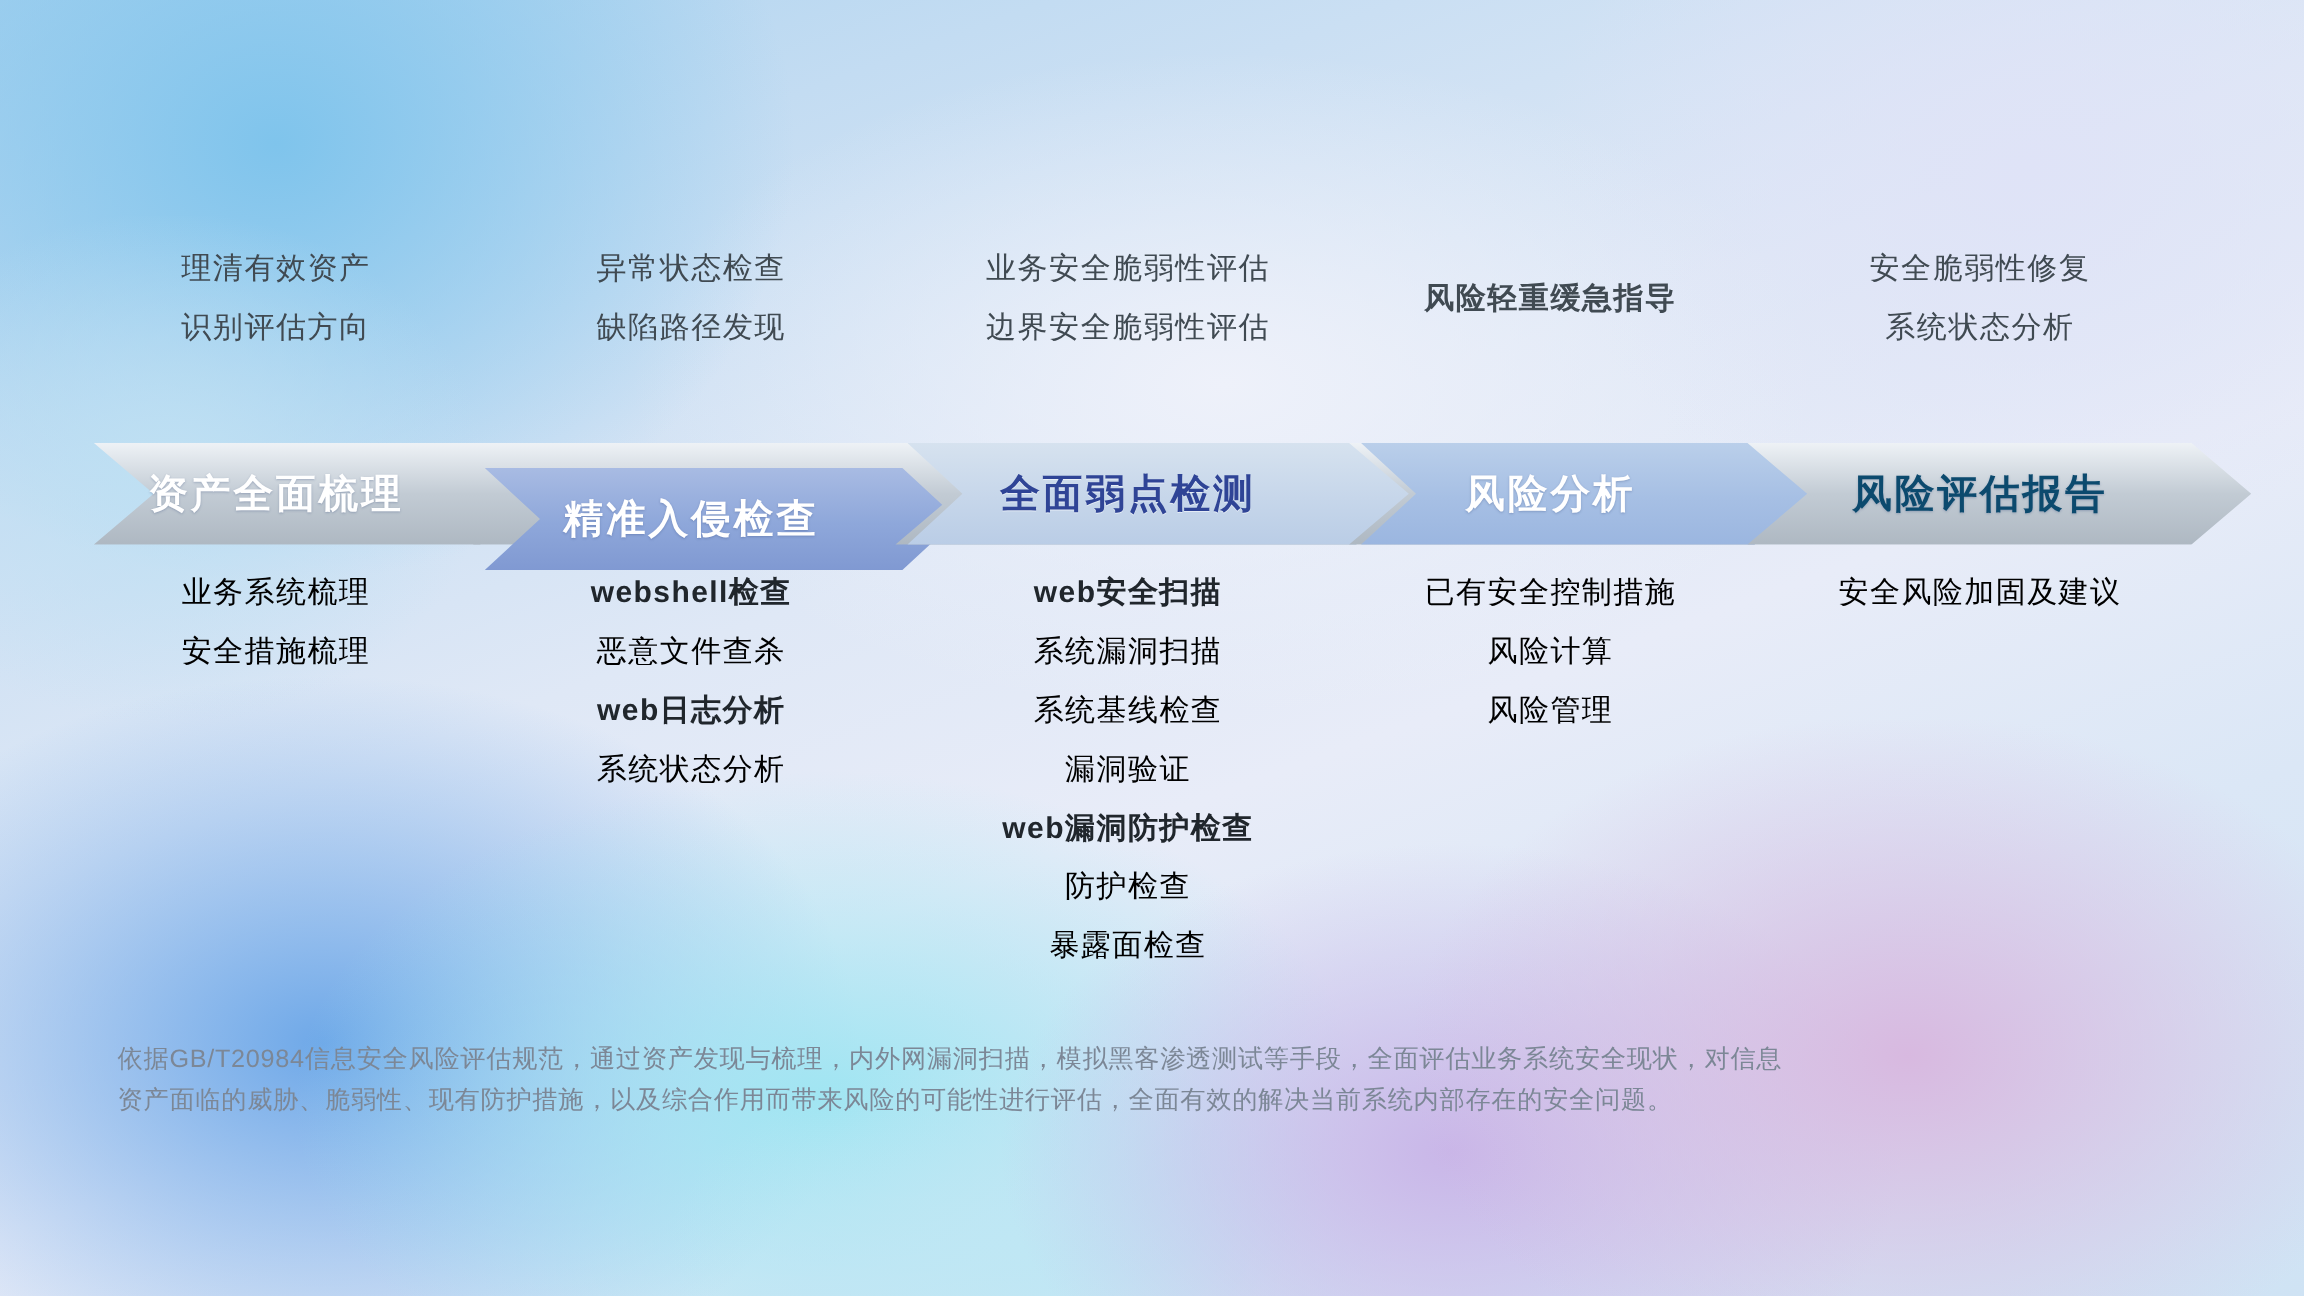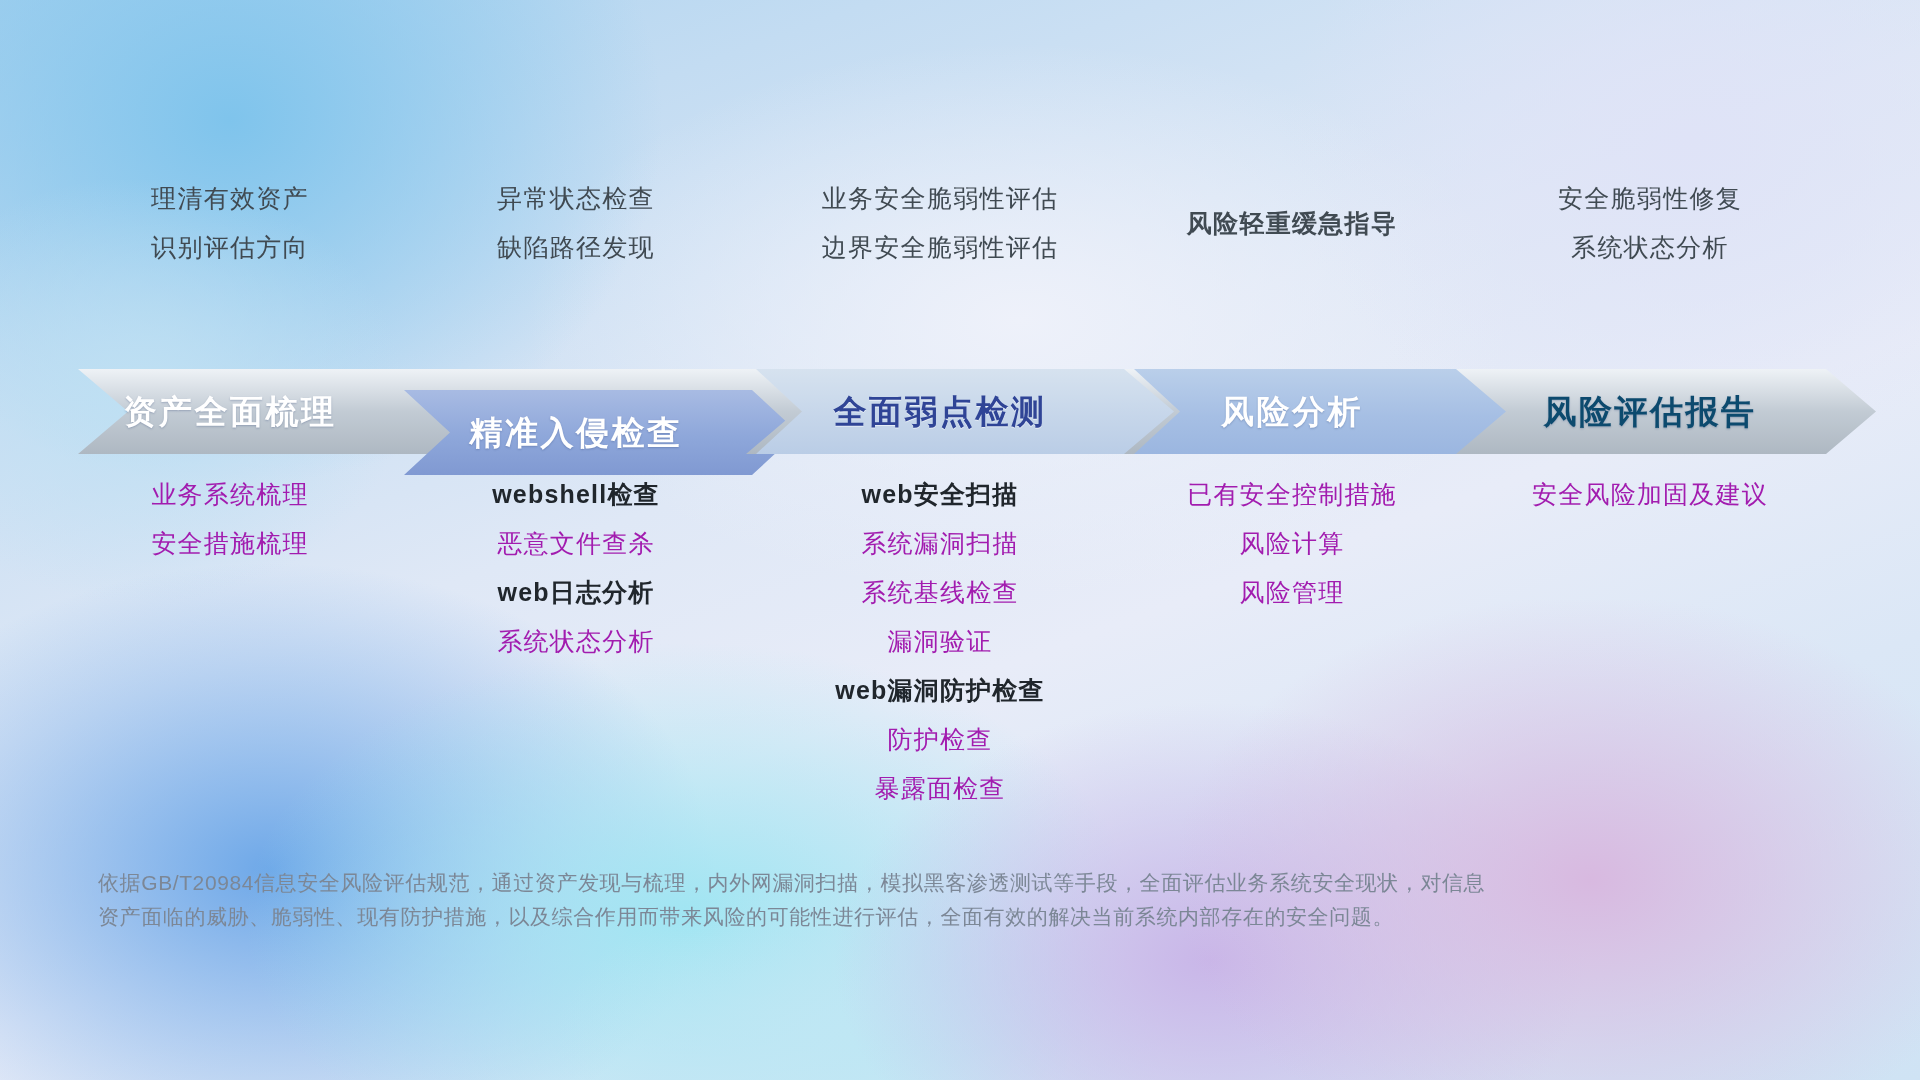--- a/index.html
+++ b/index.html
@@ -33,21 +33,21 @@
         background:radial-gradient(ellipse at center,#eef1fa 0%, rgba(238,241,250,0) 70%); }
   .g8 { left:560px; top:880px; width:600px; height:320px;
         background:radial-gradient(ellipse at center,#bfe7f4 0%, rgba(191,231,244,0) 72%); }
   .g9 { left:-120px; top:180px; width:520px; height:420px;
         background:radial-gradient(ellipse at center,#bfe0f3 0%, rgba(191,224,243,0) 72%); }
 
   
   #stage { position:absolute; inset:0; }
 
   
-  .top-notes { position:absolute; left:0; top:174px; width:1612px; height:104px; }
+  .top-notes { position:absolute; left:0; top:200px; width:1612px; height:104px; }
   .col-note { position:absolute; text-align:center; }
   .note-line {
     font-size:25px; line-height:49px; color:#404a52;
     letter-spacing:1.3px; white-space:nowrap;
   }
 
   
   .band { position:absolute; left:0; top:369px; width:1920px; height:85px; }
   .chev { position:absolute; top:0; height:85px; display:flex;
           align-items:center; }
@@ -56,21 +56,21 @@
     position:relative; width:100%; text-align:center;
     font-size:33px; font-weight:bold; letter-spacing:2.5px;
     white-space:nowrap;
   }
   .sep { position:absolute; top:0; height:85px; width:46px; }
 
   
   .bottom-lists { position:absolute; left:0; top:470px; width:1920px; }
   .col-list { position:absolute; text-align:center; }
   .li {
-    font-size:25px; line-height:49px; color:#a21caf;
+    font-size:25px; line-height:49px; color:#000000;
     letter-spacing:1.2px; white-space:nowrap;
   }
   .li.strong { font-weight:bold; color:#20262c; }
 
   
   .footer { position:absolute; left:98px; top:866px; width:1560px; }
   .footer p {
     font-size:21px; line-height:34px; color:#7c8796;
     letter-spacing:.6px;
   }

